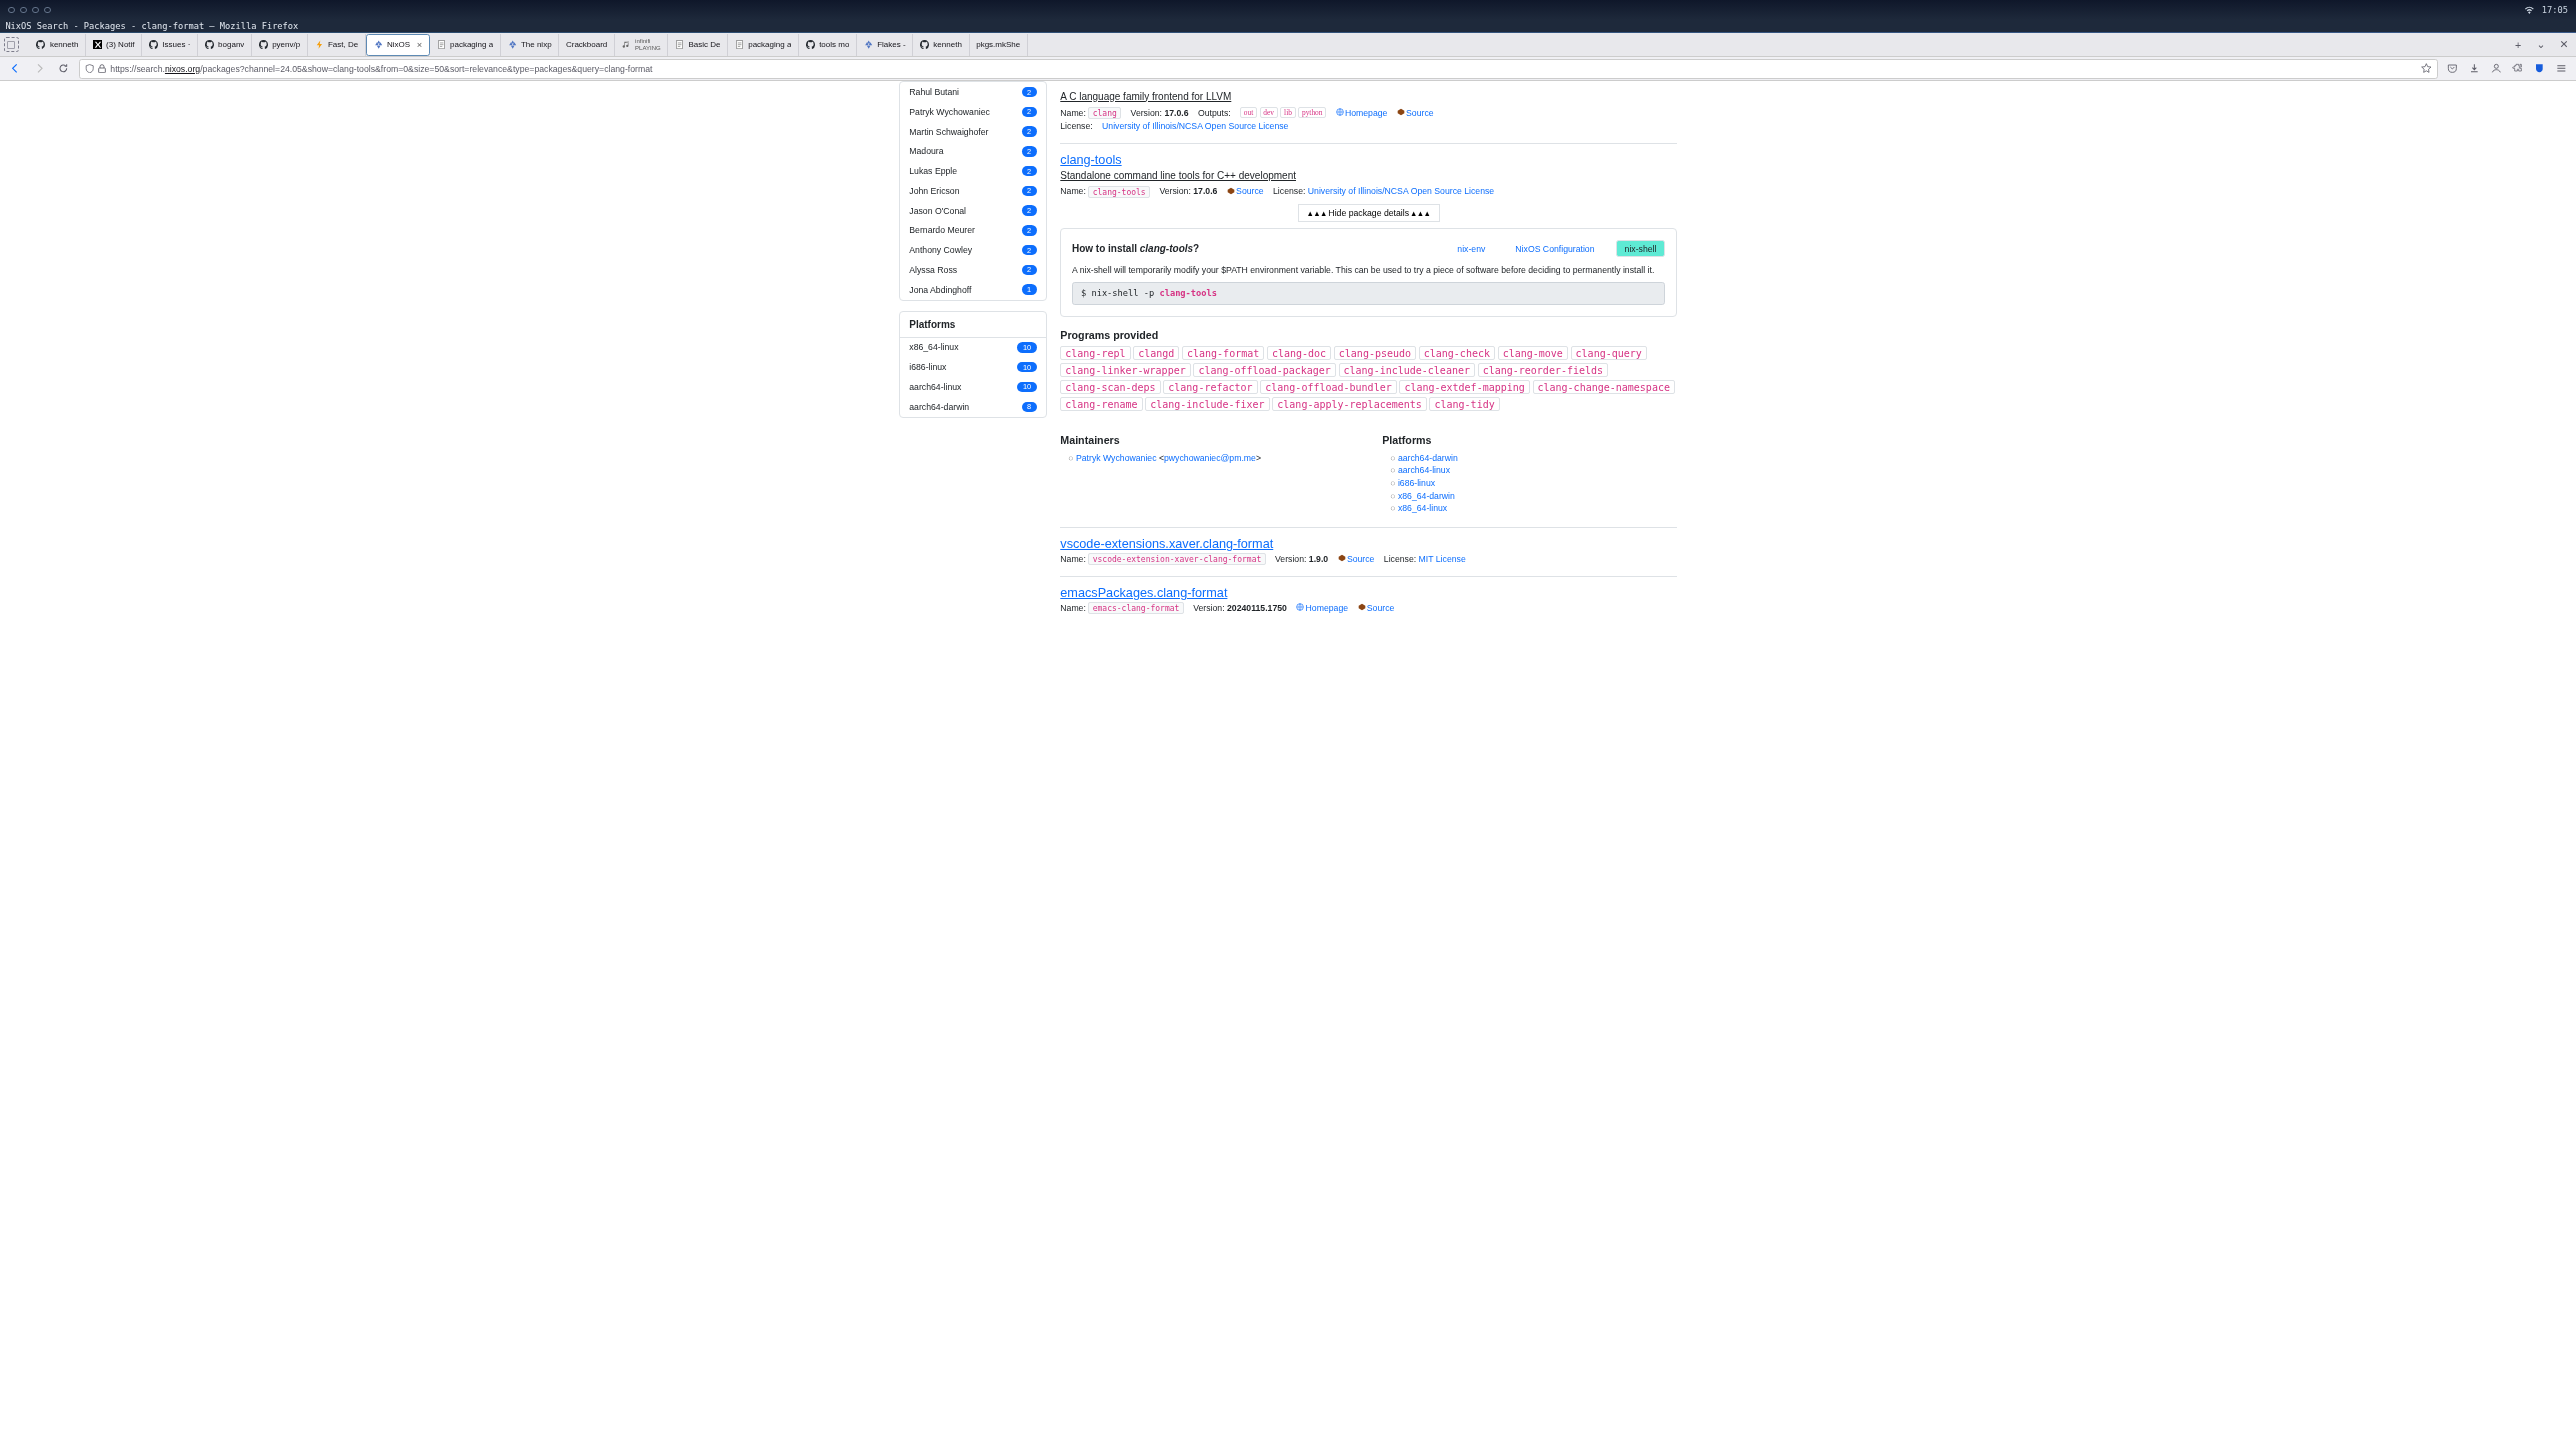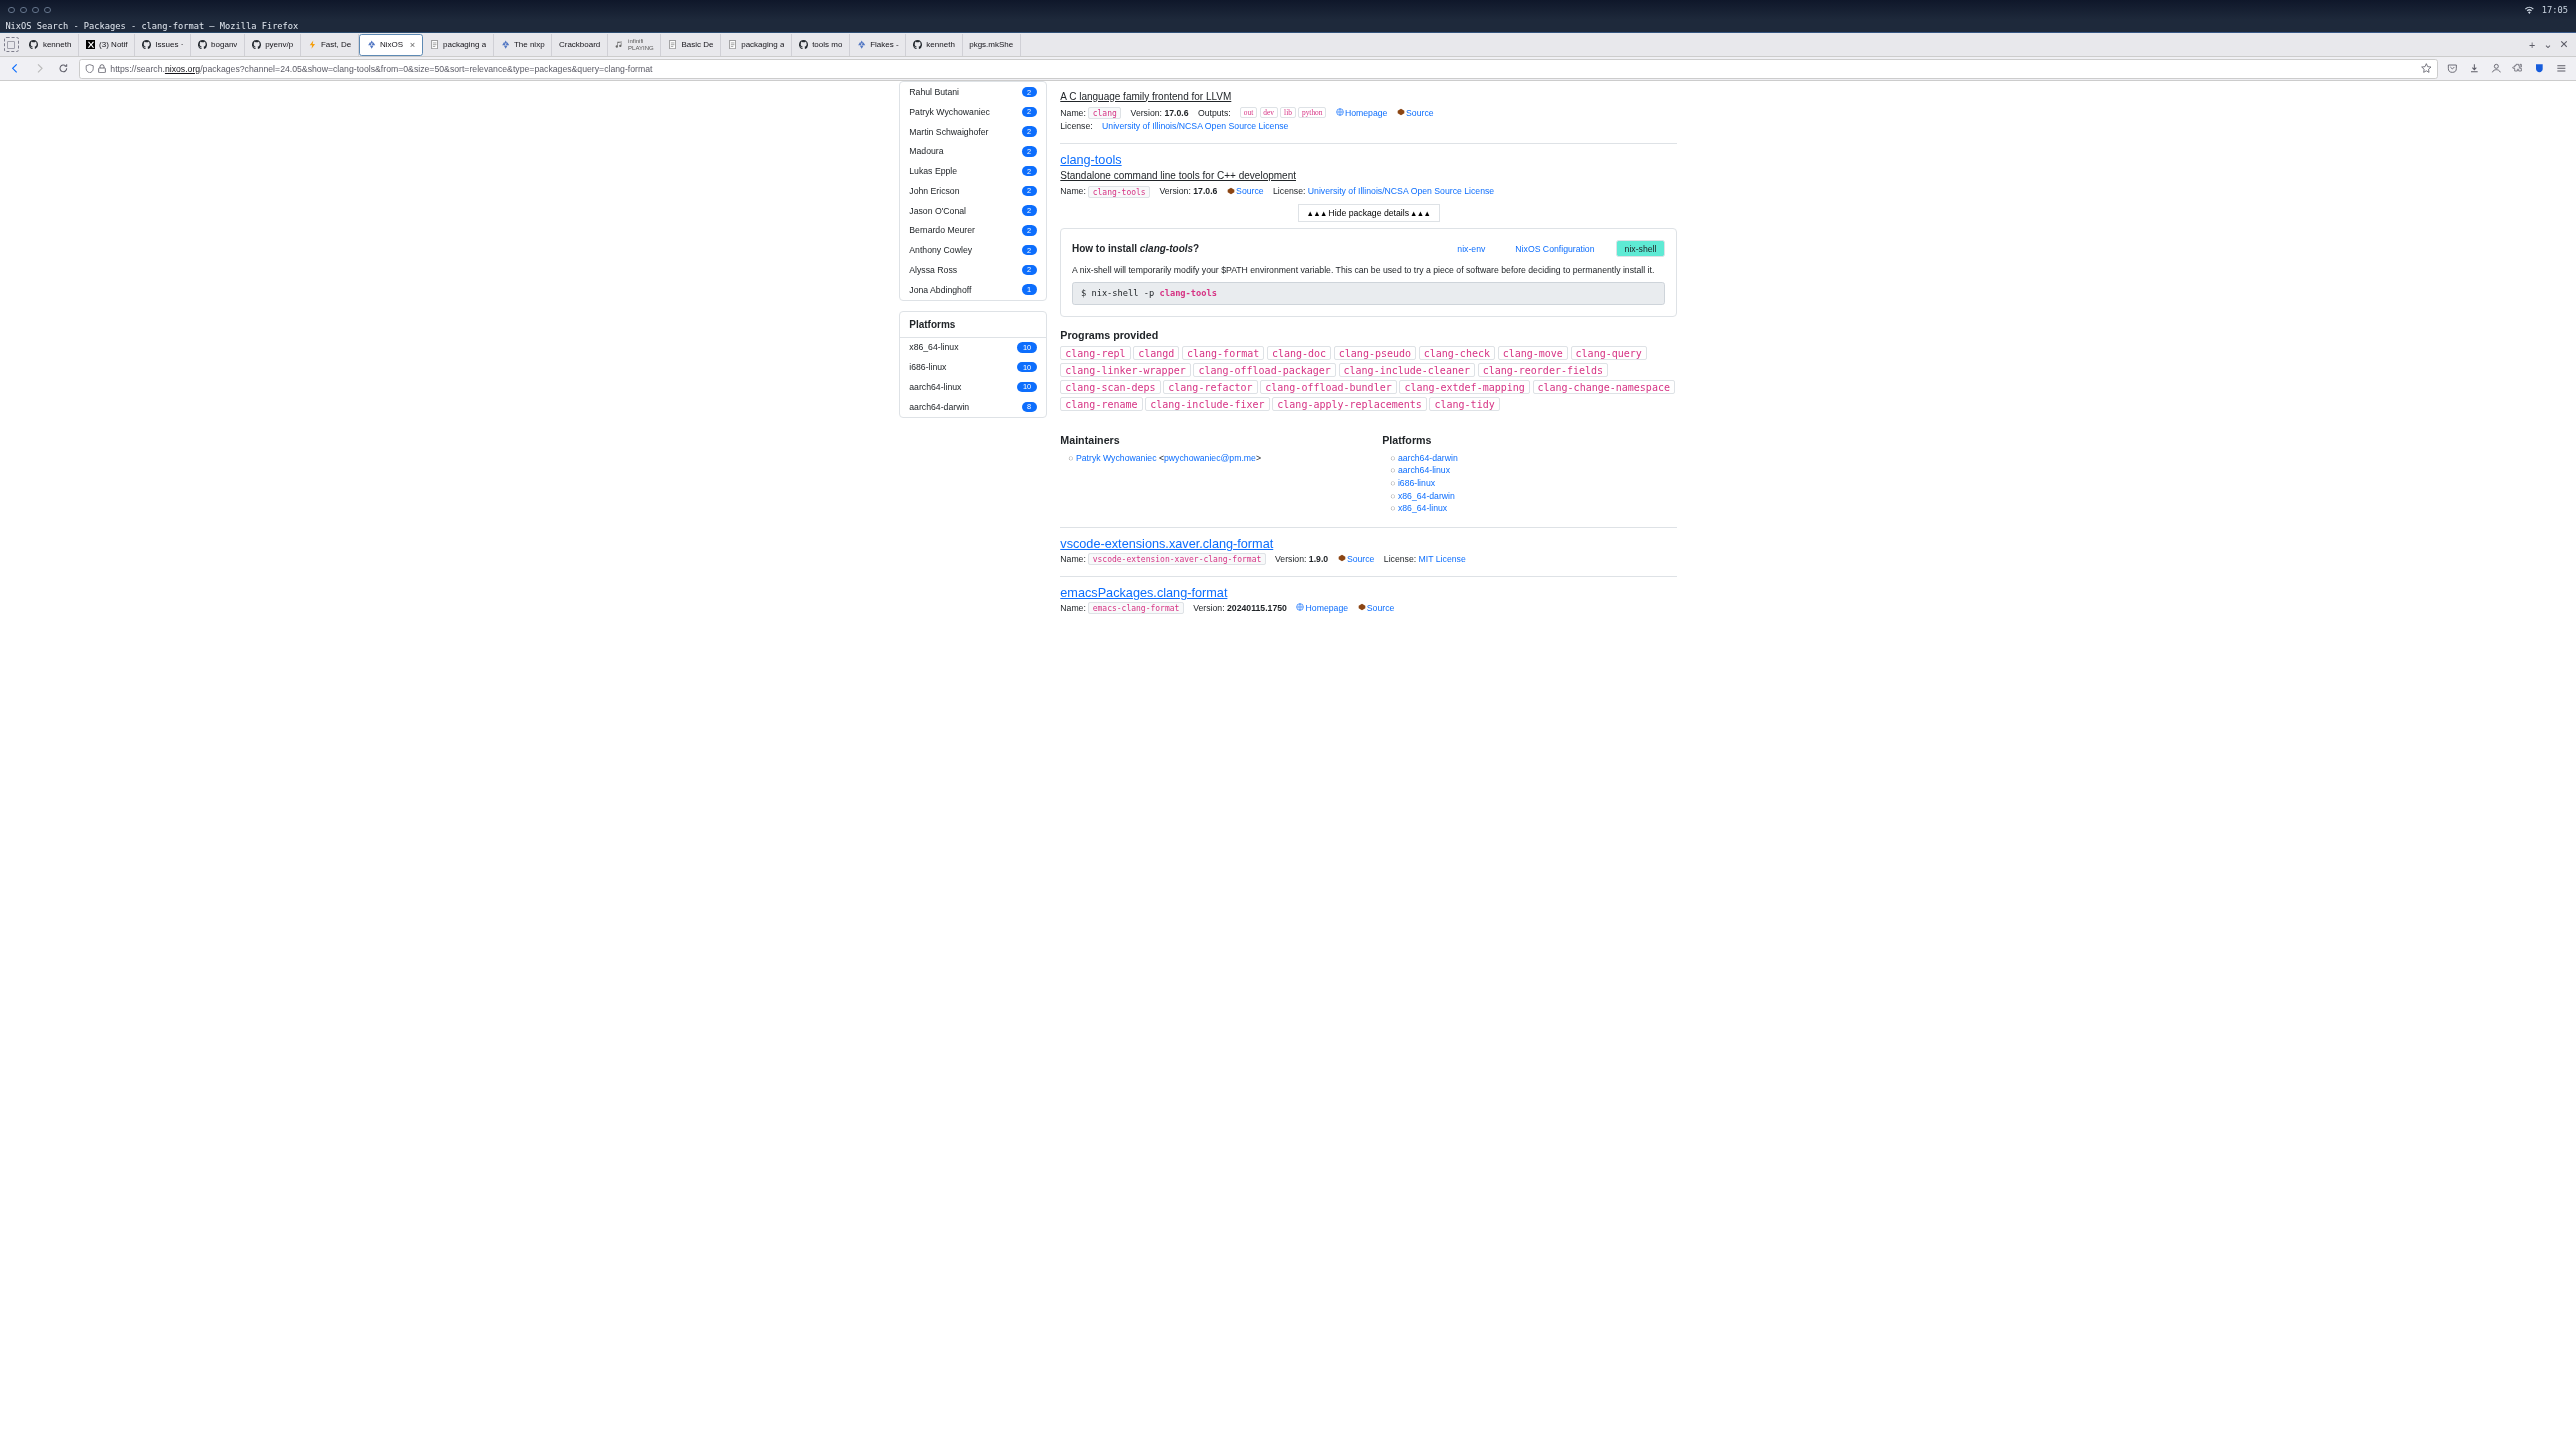--- a/index.html
+++ b/index.html
@@ -10,21 +10,21 @@
 .os-dots { display: flex; gap: 5.4px; }
 .os-dot { width: 6.7px; height: 6.7px; border: 0.7px solid #64748b; border-radius: 50%; }
 .os-right { display: flex; align-items: center; gap: 6.7px; color: #cbd5e1; font-family: monospace; font-size: 8.7px; }
 .wifi-icon { width: 10.7px; height: 8px; }
 
 
 .win-title { height: 12px; background: #1e293b; color: #e2e8f0; font-family: monospace; font-size: 8.7px; padding: 0 5.4px; display: flex; align-items: center; }
 
 
 .browser { background: #f0f0f4; }
-.tab-strip { height: 24px; display: flex; align-items: center; padding: 0 4px; background: #e8e8ec; border-bottom: 0.7px solid #ccc; gap: 0; }
+.tab-strip { height: 24px; display: flex; align-items: center; padding: 0 4px; background: #e8e8ec; border-bottom: 0.7px solid #ccc; gap: 7px; }
 .tab-space { width: 14.8px; height: 14.8px; border: 0.7px dashed #7c7c8a; border-radius: 2.7px; display: flex; align-items: center; justify-content: center; margin-right: 4px; }
 .tabs { display: flex; flex: 1; gap: 0; overflow: hidden; }
 .tab { display: flex; align-items: center; gap: 4px; padding: 0 6.7px; height: 21.5px; font-size: 8px; color: #15141a; border-right: 0.7px solid #d0d0d6; min-width: 0; white-space: nowrap; overflow: hidden; cursor: pointer; }
 .tab.active { background: #fff; border: 0.7px solid #5e8ab4; border-radius: 2.7px; }
 .tab-favicon { width: 9.4px; height: 9.4px; flex-shrink: 0; }
 .tab-label { overflow: hidden; text-overflow: ellipsis; }
 .tab-close { font-size: 9.4px; color: #666; margin-left: 2.7px; }
 .tab-extra { display: flex; flex-direction: column; font-size: 6px; line-height: 6.7px; color: #555; }
 .new-tab, .tabs-menu, .close-btn { width: 16px; height: 16px; display: flex; align-items: center; justify-content: center; color: #5b5b66; cursor: pointer; }
 

